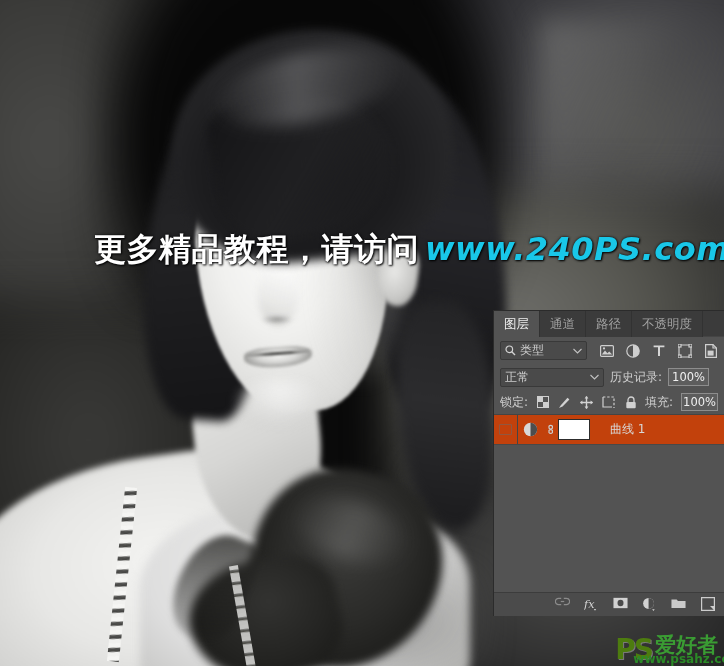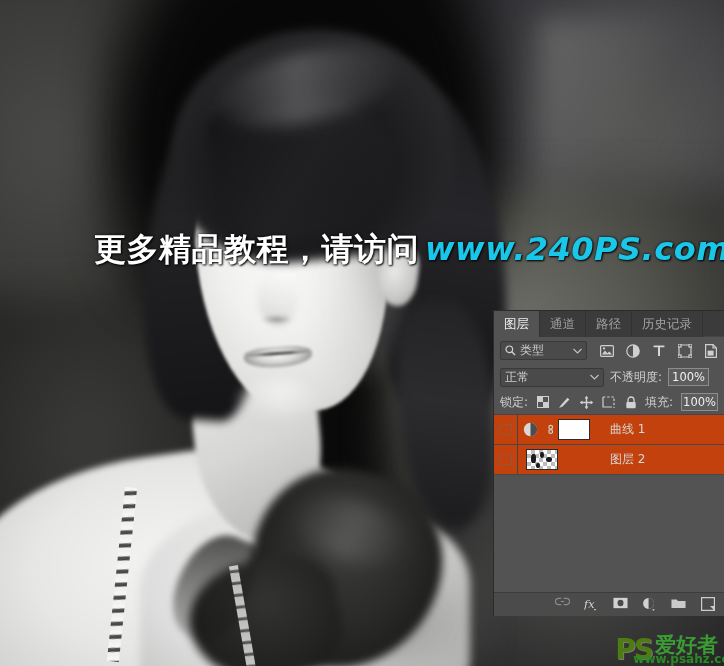--- a/index.html
+++ b/index.html
@@ -419,21 +419,21 @@
       <div class="tab active">
           <span>图层</span>
         </div>
       <div class="tab">
           <span>通道</span>
         </div>
       <div class="tab">
           <span>路径</span>
         </div>
       <div class="tab">
-          <span>历史记录</span>
+          <span>不透明度</span>
         </div>
       <div class="tabfill"></div>
     </div>
 
     <div class="filterbar">
       <div class="searchbox">
         <span>
           <svg width="11" height="11" viewBox="0 0 11 11">
               <circle cx="4.3" cy="4.3" r="3.3" fill="none" stroke="#d2d2d2" stroke-width="1.2"></circle>
               <line x1="6.8" y1="6.8" x2="10" y2="10" stroke="#d2d2d2" stroke-width="1.4"></line>
@@ -486,21 +486,21 @@
 
     <div class="blendbar">
       <div class="blendsel">
         <span class="lbl">正常</span>
         <span>
           <svg width="9" height="6" viewBox="0 0 9 6">
               <path d="M0.5 1 L4.5 5 L8.5 1" fill="none" stroke="#c2c2c2" stroke-width="1.1"></path>
             </svg>
         </span>
       </div>
-      <span class="fieldlabel">不透明度:</span>
+      <span class="fieldlabel">历史记录:</span>
       <div class="numfield">
           <span>100%</span>
         </div>
     </div>
 
     <div class="lockbar">
       <span class="fieldlabel">锁定:</span>
       <div class="lockicons">
         <span class="lockicon">
           <svg width="12" height="12" viewBox="0 0 12 12">
@@ -557,34 +557,20 @@
               <path d="M4 7.4 a2.2 2.2 0 0 1 3.4 0 v2.2 a2.2 2.2 0 0 1 -3.4 0 z" fill="none" stroke="#cccccc" stroke-width="1.2"></path>
             </svg>
         </div>
         <div class="thumbcell">
           <div class="thumb" style="background:#ffffff;"></div>
         </div>
         <div class="namecell">曲线 1</div>
       </div>
 
 
-      <div class="layerrow">
-        <div class="eyecell">
-          <div class="eye-empty"></div>
-        </div>
-        <div class="thumbcell" style="width:82px;padding-left:8px;">
-          <div class="thumb checker" style="position:relative;overflow:hidden;">
-            <div style="position:absolute;left:4px;top:4px;width:5px;height:9px;background:#1b1b1b;border-radius:40%;"></div>
-            <div style="position:absolute;left:13px;top:2px;width:4px;height:6px;background:#1b1b1b;border-radius:40%;"></div>
-            <div style="position:absolute;left:19px;top:7px;width:6px;height:5px;background:#1b1b1b;border-radius:40%;"></div>
-            <div style="position:absolute;left:9px;top:13px;width:4px;height:5px;background:#1b1b1b;border-radius:40%;"></div>
-          </div>
-        </div>
-        <div class="namecell">图层 2</div>
-      </div>
 
 
 
     </div>
 
     <div class="panelfooter">
       <span class="fbicon dim">
         <svg width="15" height="9" viewBox="0 0 15 9">
             <path d="M5.8 4.5 H9.2" stroke="#8b8b8b" stroke-width="1.2"></path>
             <path d="M6.2 1.3 H3.6 a3.2 3.2 0 0 0 0 6.4 H6.2" fill="none" stroke="#8b8b8b" stroke-width="1.2"></path>

